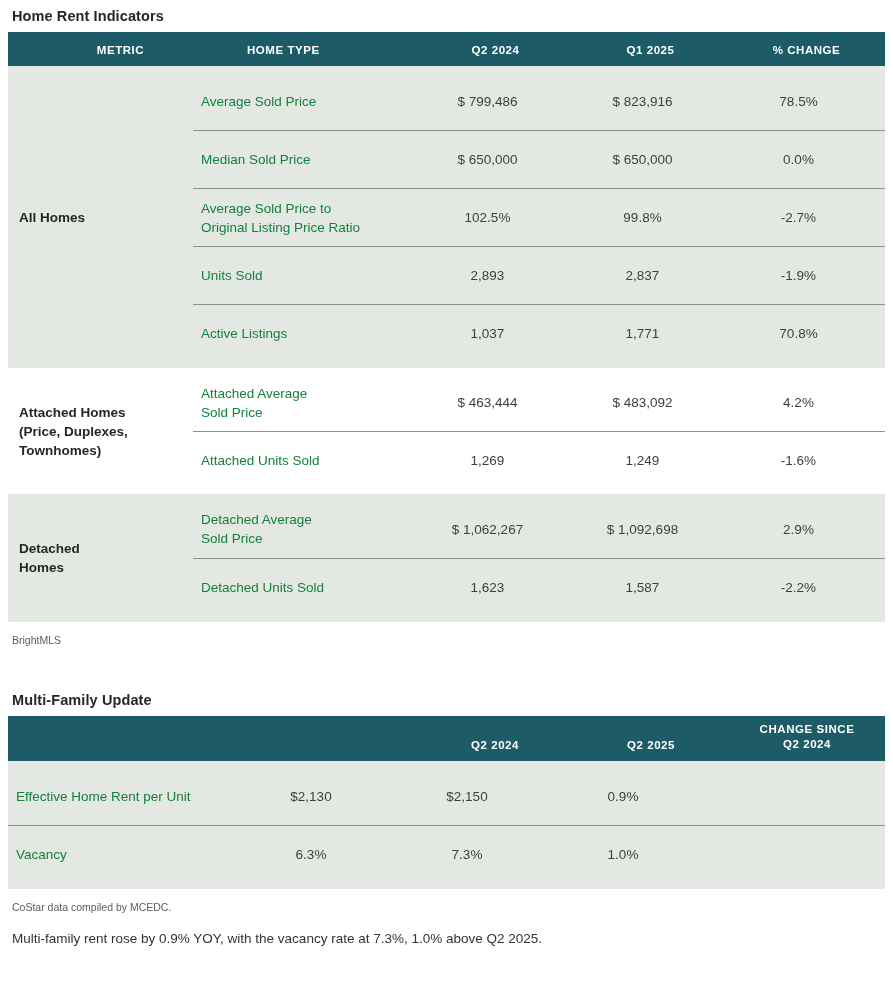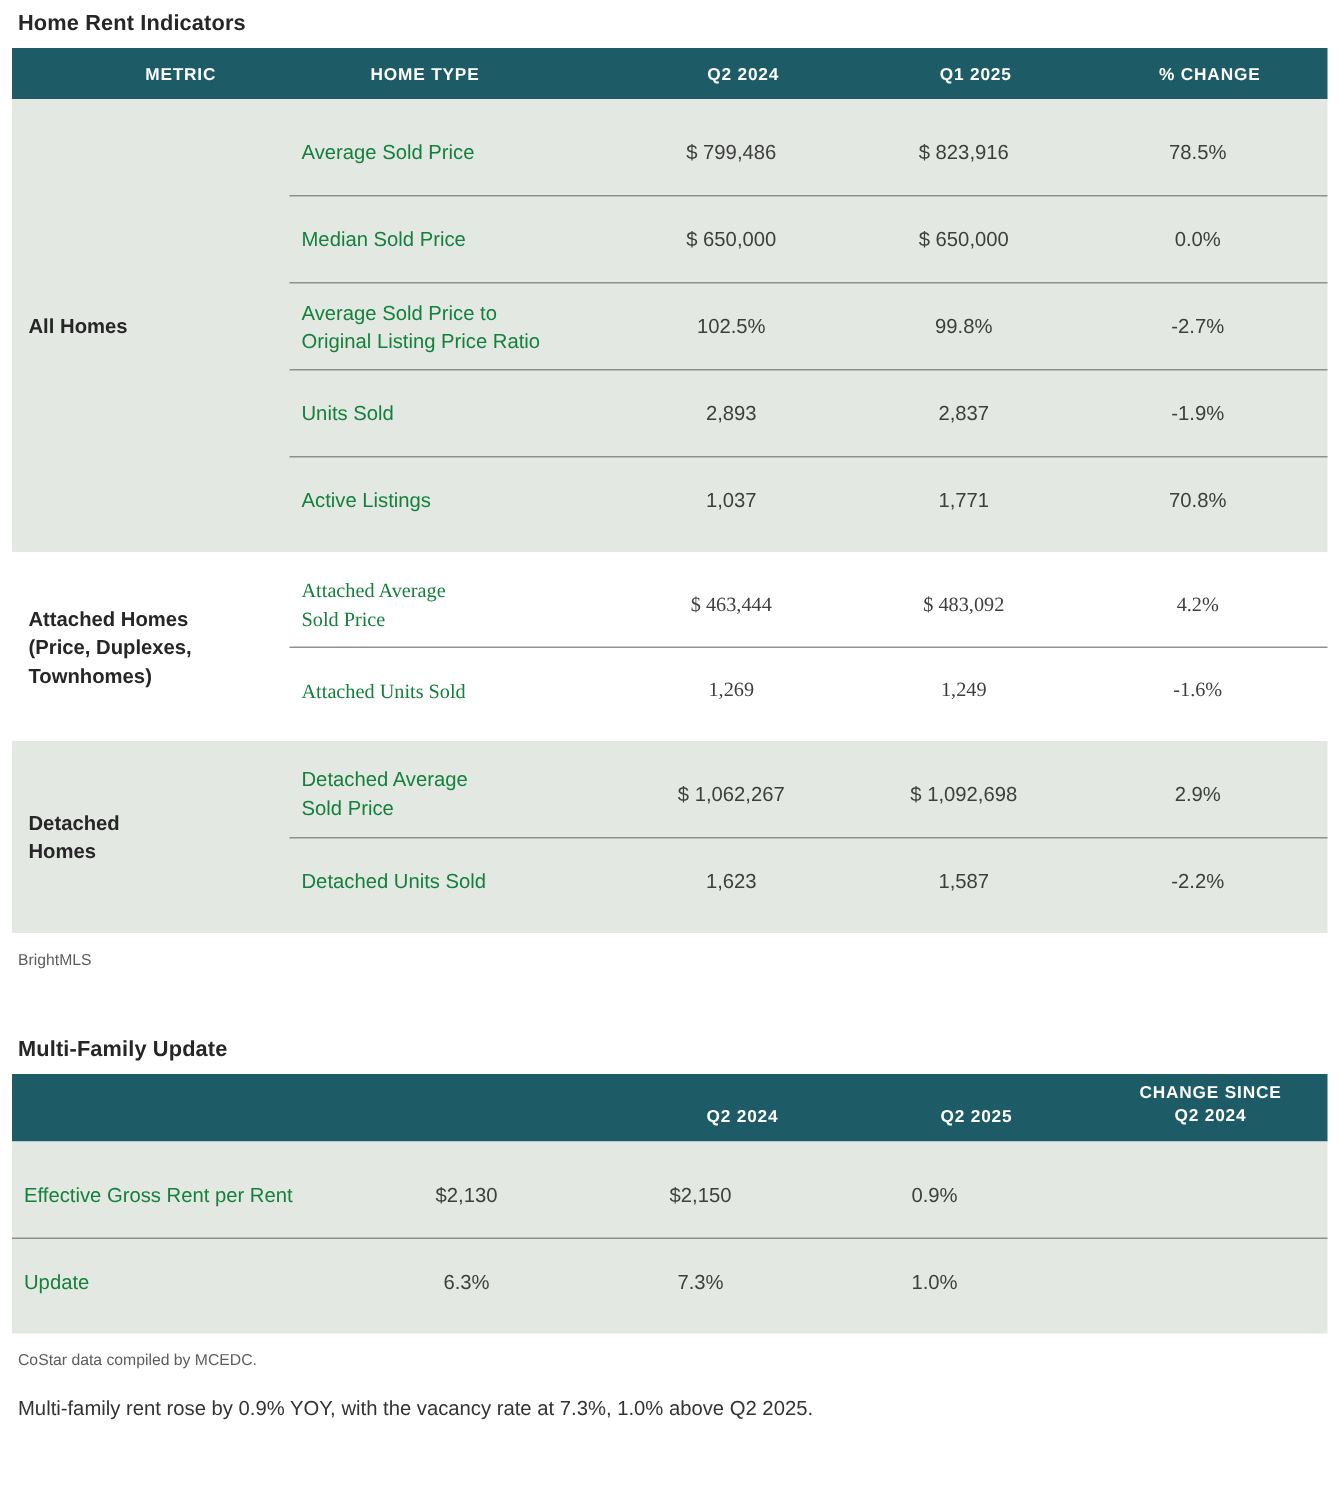--- a/index.html
+++ b/index.html
@@ -130,21 +130,21 @@
   }
 
   
   #tbl-home .thead { height: 34px; }
   #tbl-home .c-metric { width: 225px; }
   #tbl-home .group-label { width: 185px; }
   #tbl-home .group-rows .cell-metric { width: 217px; }
   #tbl-home .group-rows .cell-value  { width: 155px; }
   #tbl-home .group-rows .cell-value.last { width: 157px; }
   #tbl-home .row { height: 58px; }
-  #tbl-home .group.g-attached .row { height: 57px; font-family: Liberation Serif, serif; }
+  #tbl-home .group.g-attached .row { height: 57px; }
   #tbl-home .group.g-detached .row { height: 58px; }
 
   
   #tbl-home .pad-top    { height: 6px; }
   #tbl-home .pad-bottom { height: 6px; }
 
   
   #tbl-mf .thead { height: 45px; }
   #tbl-mf .m-group  { width: 177px; }
   #tbl-mf .m-metric { width: 232px; }
@@ -309,28 +309,28 @@
         <span>CHANGE SINCE</span><br>
         <span>Q2 2024</span>
       </div>
     </div>
 
     <div class="group shaded">
       <div class="group-rows">
         <div class="pad-top"></div>
 
         <div class="row">
-          <div class="cell-metric">Effective Gross Rent per Rent</div>
+          <div class="cell-metric">Effective Home Rent per Unit</div>
           <div class="cell-value">$2,130</div>
           <div class="cell-value">$2,150</div>
           <div class="cell-value">0.9%</div>
         </div>
 
         <div class="row">
-          <div class="cell-metric">Update</div>
+          <div class="cell-metric">Vacancy</div>
           <div class="cell-value">6.3%</div>
           <div class="cell-value">7.3%</div>
           <div class="cell-value">1.0%</div>
         </div>
 
         <div class="pad-bottom"></div>
       </div>
     </div>
 
   </div>

